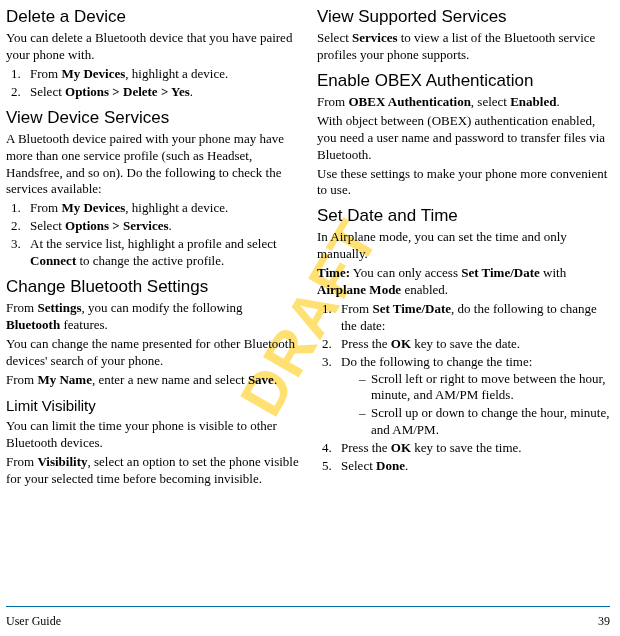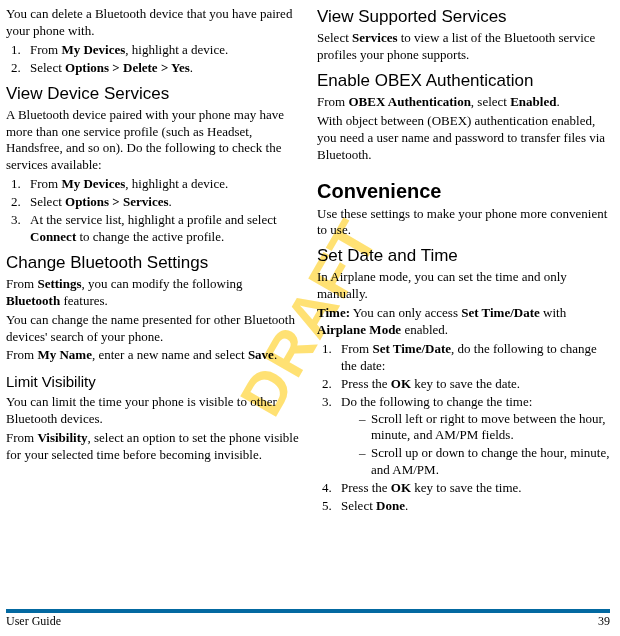--- a/index.html
+++ b/index.html
@@ -74,36 +74,37 @@
       content: "–";
       position: absolute;
       left: 0;
     }
     .b { font-weight: bold; }
     .footer {
       position: absolute;
       bottom: 6px;
       left: 6px;
       right: 10px;
-      border-top: 4px solid #0369a1;
+      border-top: 1px solid #0369a1;
       display: flex;
       justify-content: space-between;
       font-size: 12px;
-      padding-top: 1px;
+      padding-top: 7px;
       z-index: 1;
     }
     .first-h2 { margin-top: 0; }
   </style>
 </head>
 <body>
 
 <div class="watermark">DRAFT</div>
 
 <div class="cols">
   <div class="col">
+    <h2 class="first-h2">Delete a Device</h2>
     <p>You can delete a Bluetooth device that you have paired your phone with.</p>
     <ol>
       <li><span>From </span><span class="b">My Devices</span><span>, highlight a device.</span></li>
       <li><span>Select </span><span class="b">Options &gt; Delete &gt; Yes</span><span>.</span></li>
     </ol>
 
     <h2>View Device Services</h2>
     <p>A Bluetooth device paired with your phone may have more than one service profile (such as Headset, Handsfree, and so on). Do the following to check the services available:</p>
     <ol>
       <li><span>From </span><span class="b">My Devices</span><span>, highlight a device.</span></li>
@@ -123,21 +124,20 @@
   </div>
 
   <div class="col">
     <h2 class="first-h2">View Supported Services</h2>
     <p><span>Select </span><span class="b">Services</span><span> to view a list of the Bluetooth service profiles your phone supports.</span></p>
 
     <h2>Enable OBEX Authentication</h2>
     <p><span>From </span><span class="b">OBEX Authentication</span><span>, select </span><span class="b">Enabled</span><span>.</span></p>
     <p>With object between (OBEX) authentication enabled, you need a user name and password to transfer files via Bluetooth.</p>
 
-    <h1 class="section">Convenience</h1>
     <p>Use these settings to make your phone more convenient to use.</p>
 
     <h2>Set Date and Time</h2>
     <p>In Airplane mode, you can set the time and only manually.</p>
     <p><span class="b">Time:</span><span> You can only access </span><span class="b">Set Time/Date</span><span> with </span><span class="b">Airplane Mode</span><span> enabled.</span></p>
     <ol>
       <li>
         <span>From </span><span class="b">Set Time/Date</span><span>, do the following to change the date:</span>
         <ul class="dash">
         </ul>

